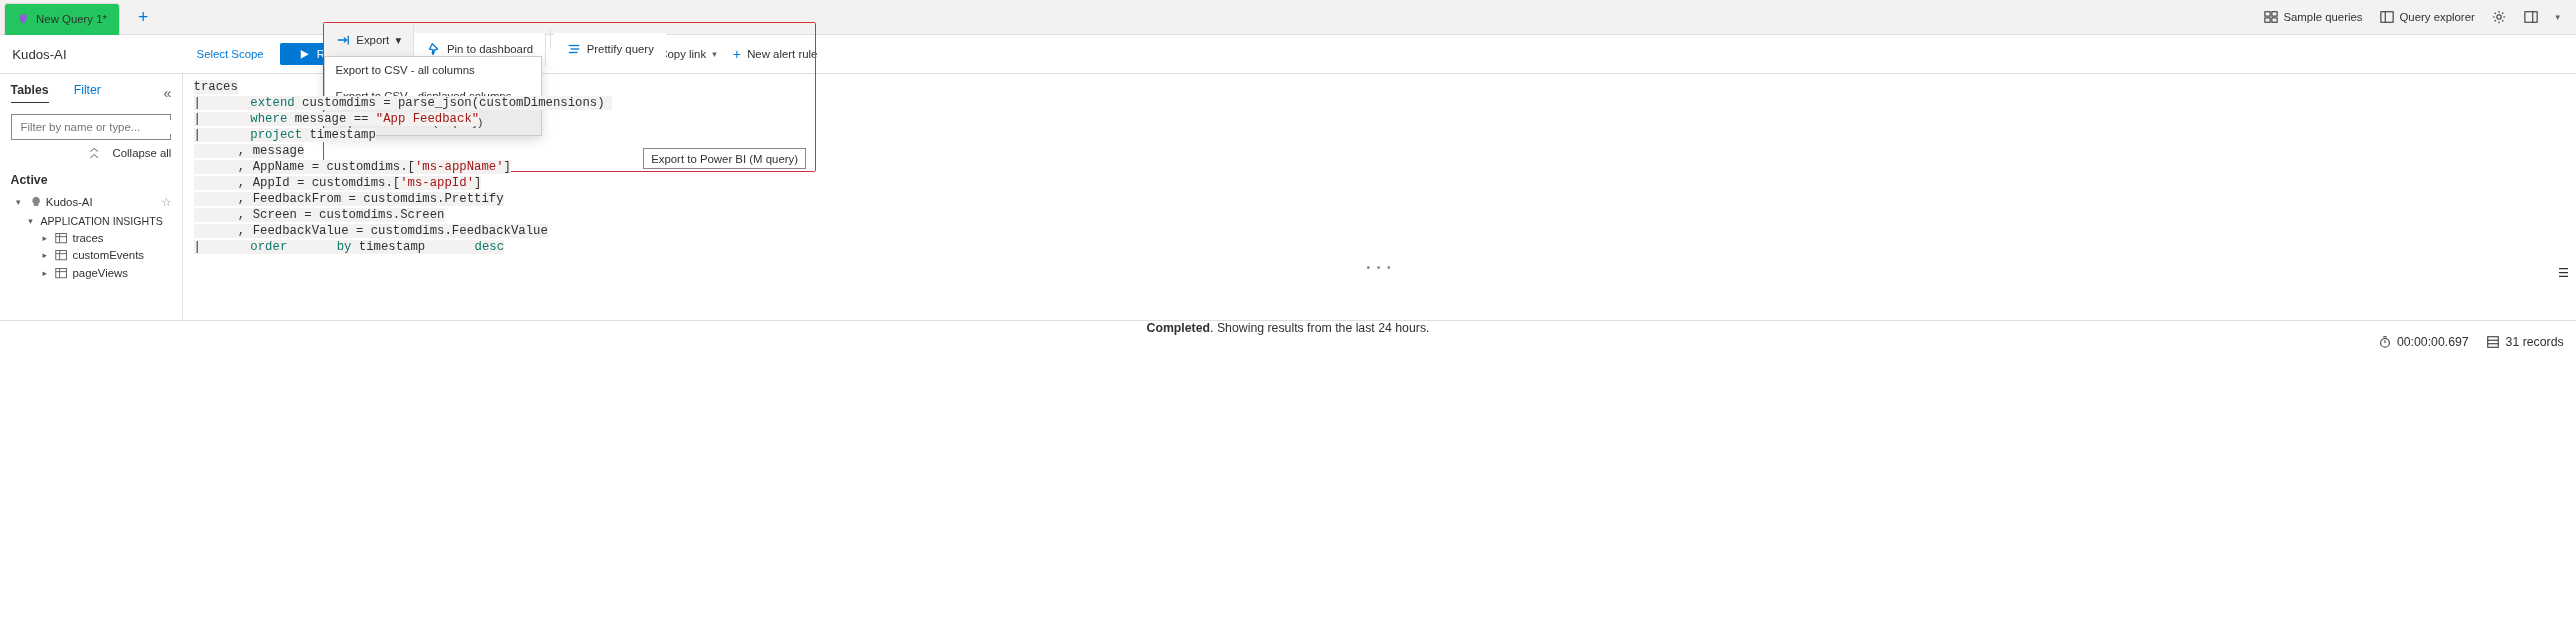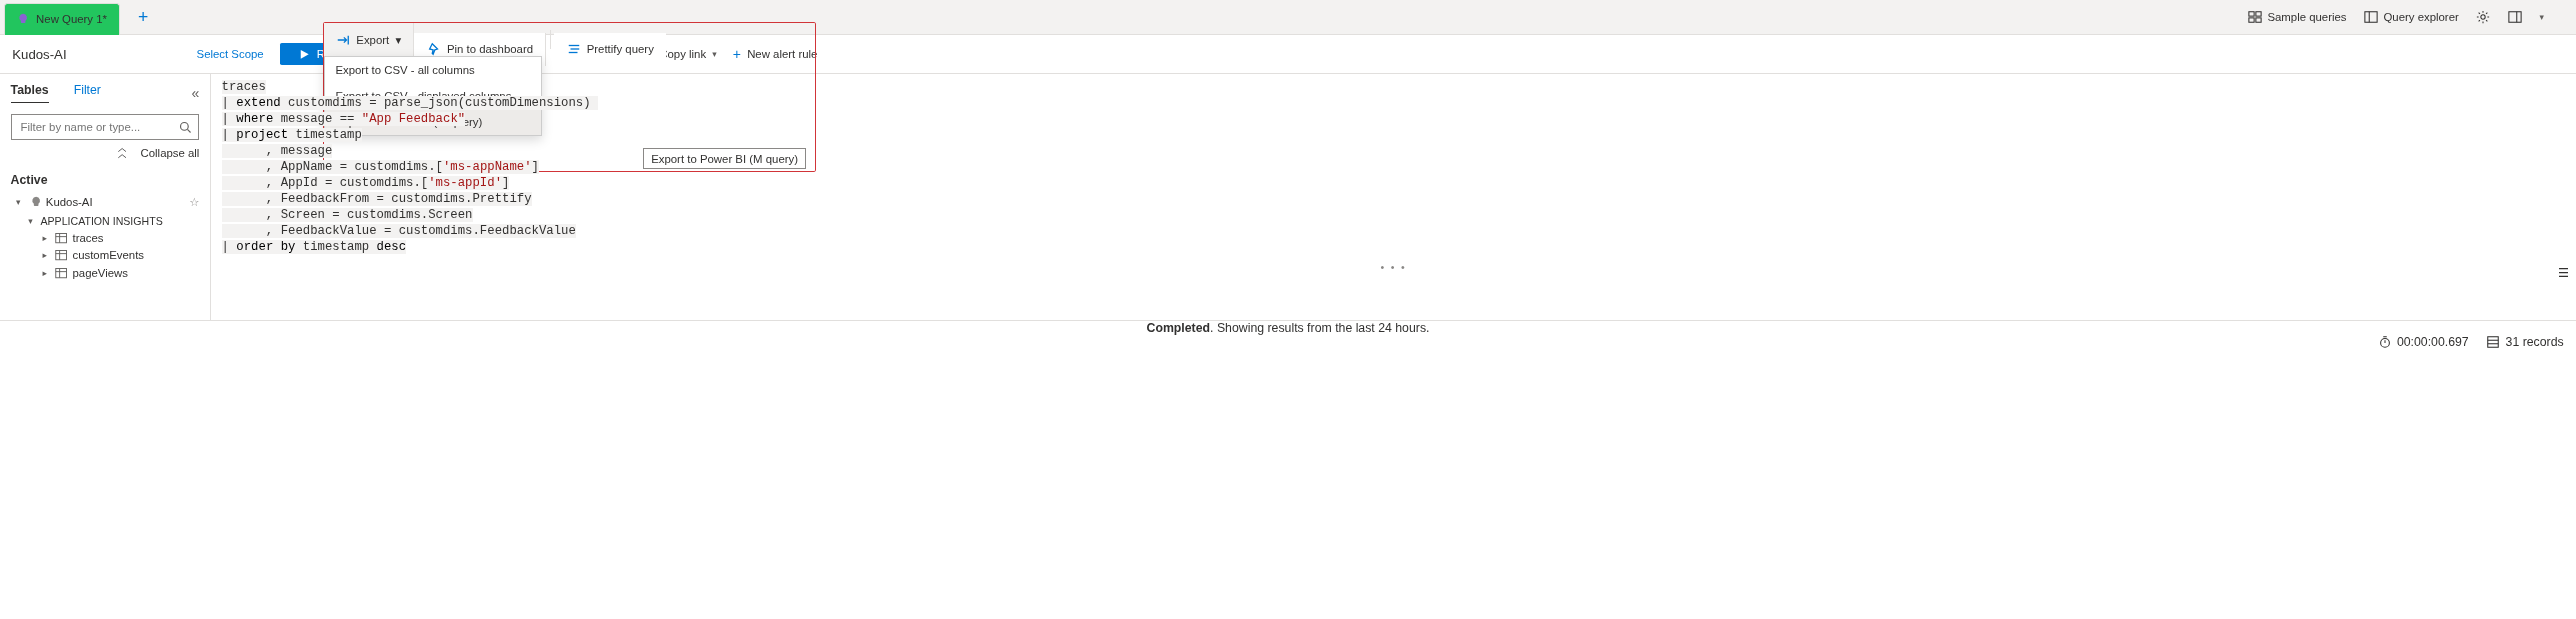--- a/index.html
+++ b/index.html
@@ -17,21 +17,21 @@
     padding-left: 3.5px;
   }
   .tab {
     display: flex; align-items: center; gap: 7px;
     background: #22c55e; border: 0.9px solid #e1dfdd; border-bottom: none;
     border-radius: 3.5px 3.5px 0 0;
     padding: 0 12.3px; height: 32px; margin-top: 3.5px;
   }
   .lightbulb { width: 12.3px; height: 12.3px; fill: #8a63d2; }
   .newtab { margin-left: 10.6px; color: #0078d4; font-size: 17.6px; font-weight: 200; padding: 0 7px; cursor: pointer; }
-  .tabbar-right { margin-left: auto; display: flex; align-items: center; gap: 17.6px; padding-right: 32px; color: #323130; }
+  .tabbar-right { margin-left: auto; display: flex; align-items: center; gap: 17.6px; padding-right: 16px; color: #323130; }
   .tabbar-right .item { display: flex; align-items: center; gap: 5.3px; cursor: pointer; }
 
   .toolbar {
     display: flex; align-items: center; height: 39px;
     border-bottom: 0.9px solid #e1dfdd;
     padding: 0 12.3px; gap: 16px;
   }
   .scope-name { font-size: 13.2px; }
   .select-scope { color: #0078d4; cursor: pointer; margin-left: 114px; }
   .run-btn {
@@ -44,21 +44,21 @@
     display: flex; gap: 3.5px; cursor: pointer;
   }
   .time-pill .v { font-weight: 600; }
   .sep { width: 0.9px; height: 19.4px; background: #e1dfdd; }
   .tool-btn { display: flex; align-items: center; gap: 6.2px; cursor: pointer; }
   .tool-btn svg { width: 14px; height: 14px; fill: none; stroke: #0078d4; stroke-width: 1.5; }
   .tool-btn .caret { font-size: 8.8px; color: #605e5c; }
   .chev { font-size: 8.8px; color: #605e5c; }
 
   .body { display: flex; height: 246px; }
-  .sidebar { width: 211px; border-right: 0.9px solid #e1dfdd; display: flex; flex-direction: column; padding: 8.8px 10.6px 3.5px 10.6px; }
+  .sidebar { width: 183px; border-right: 0.9px solid #e1dfdd; display: flex; flex-direction: column; padding: 8.8px 10.6px 3.5px 10.6px; }
   .side-tabs { display: flex; gap: 25px; align-items: center; margin-bottom: 10.6px; }
   .side-tab { padding-bottom: 5.3px; cursor: pointer; font-size: 12.3px; }
   .side-tab.active { border-bottom: 1.8px solid #323130; font-weight: 600; }
   .side-tab.filter { color: #0078d4; }
   .collapse-chev { margin-left: auto; font-size: 14px; color: #605e5c; cursor: pointer; }
   .searchbox {
     display: flex; align-items: center; border: 0.9px solid #8a8886; height: 26.4px; padding: 0 7px;
     color: #605e5c; margin-bottom: 7px;
   }
   .searchbox input { border: none; outline: none; flex: 1; font-size: 11.4px; }
@@ -72,21 +72,21 @@
   .tree-row.indent3 { padding-left: 32px; }
   .star { margin-left: auto; color: #8a8886; }
   .tbl-icon { width:12.3px; height:12.3px; fill:none; stroke:#605e5c; stroke-width:1.2; margin-right:5.3px;}
 
   .editor-pane { flex: 1; position: relative; }
   .code {
     font-family: Consolas, "Courier New", monospace; font-size: 12.3px;
     padding: 5.3px 10.6px; line-height: 16px; white-space: pre;
   }
   .code .hl { background: #f3f2f1; }
-  .kw { color: #000000; }
+  .kw { color: #0f766e; margin-left: 42px; }
   .str { color: #a31515; }
 
   .drop { position: absolute; right: 17.6px; top: -32px;  width: 493px; pointer-events:none;}
   .drop-inner {
     border: 1.8px solid #d13438; background: transparent;
     border-radius: 1.8px;
     position: relative;
     height: 150px;
   }
   .drop-row1 { display: flex; height: 33px; align-items:center; }

